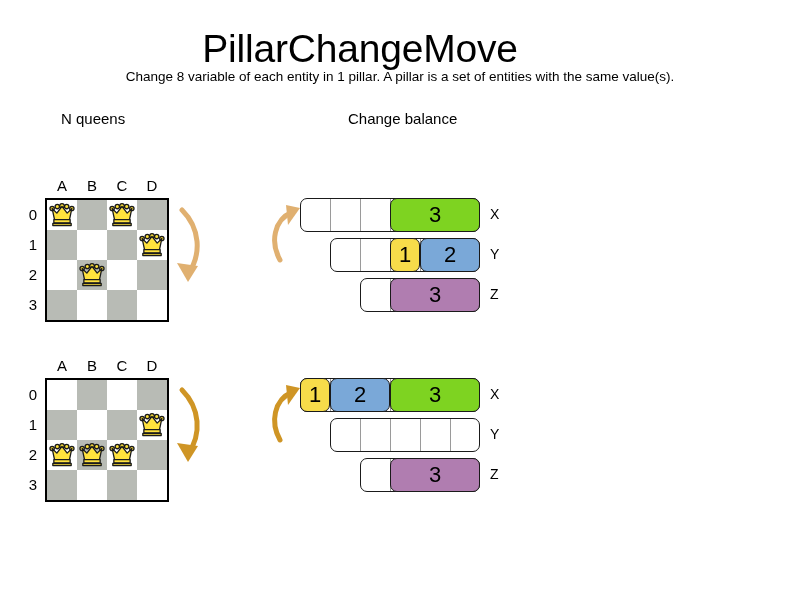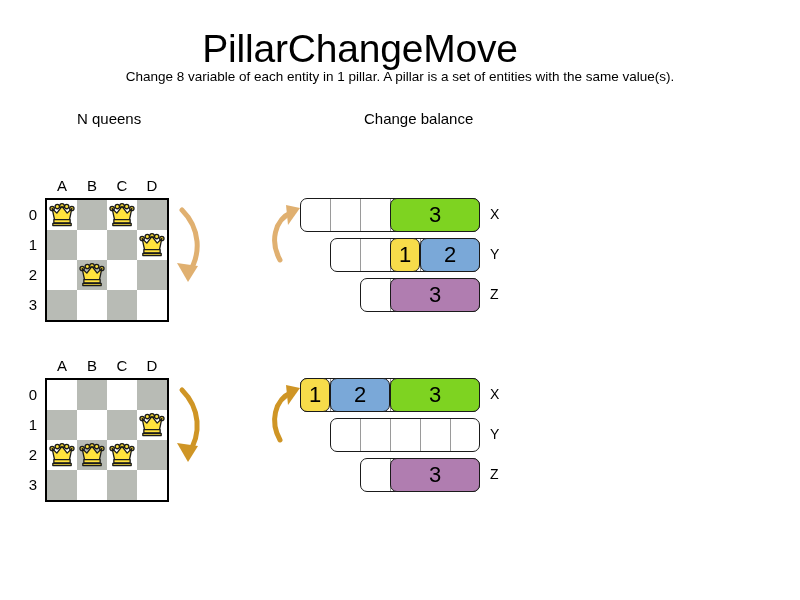--- a/index.html
+++ b/index.html
@@ -37,21 +37,20 @@
     font-size: 13.5px;
     line-height: 18px;
   }
 
   
   .section-heading {
     position: absolute;
     font-size: 15px;
     line-height: 18px;
     white-space: nowrap;
-    margin-left: 16px;
   }
   #heading-nqueens  { left: 61px;  top: 110px; }
   #heading-cloud    { left: 348px; top: 110px; }
 
   
   .board-block { position: absolute; }
   #board-block-top    { left: 45px; top: 198px; }
   #board-block-bottom { left: 45px; top: 378px; }
 
   .board {

